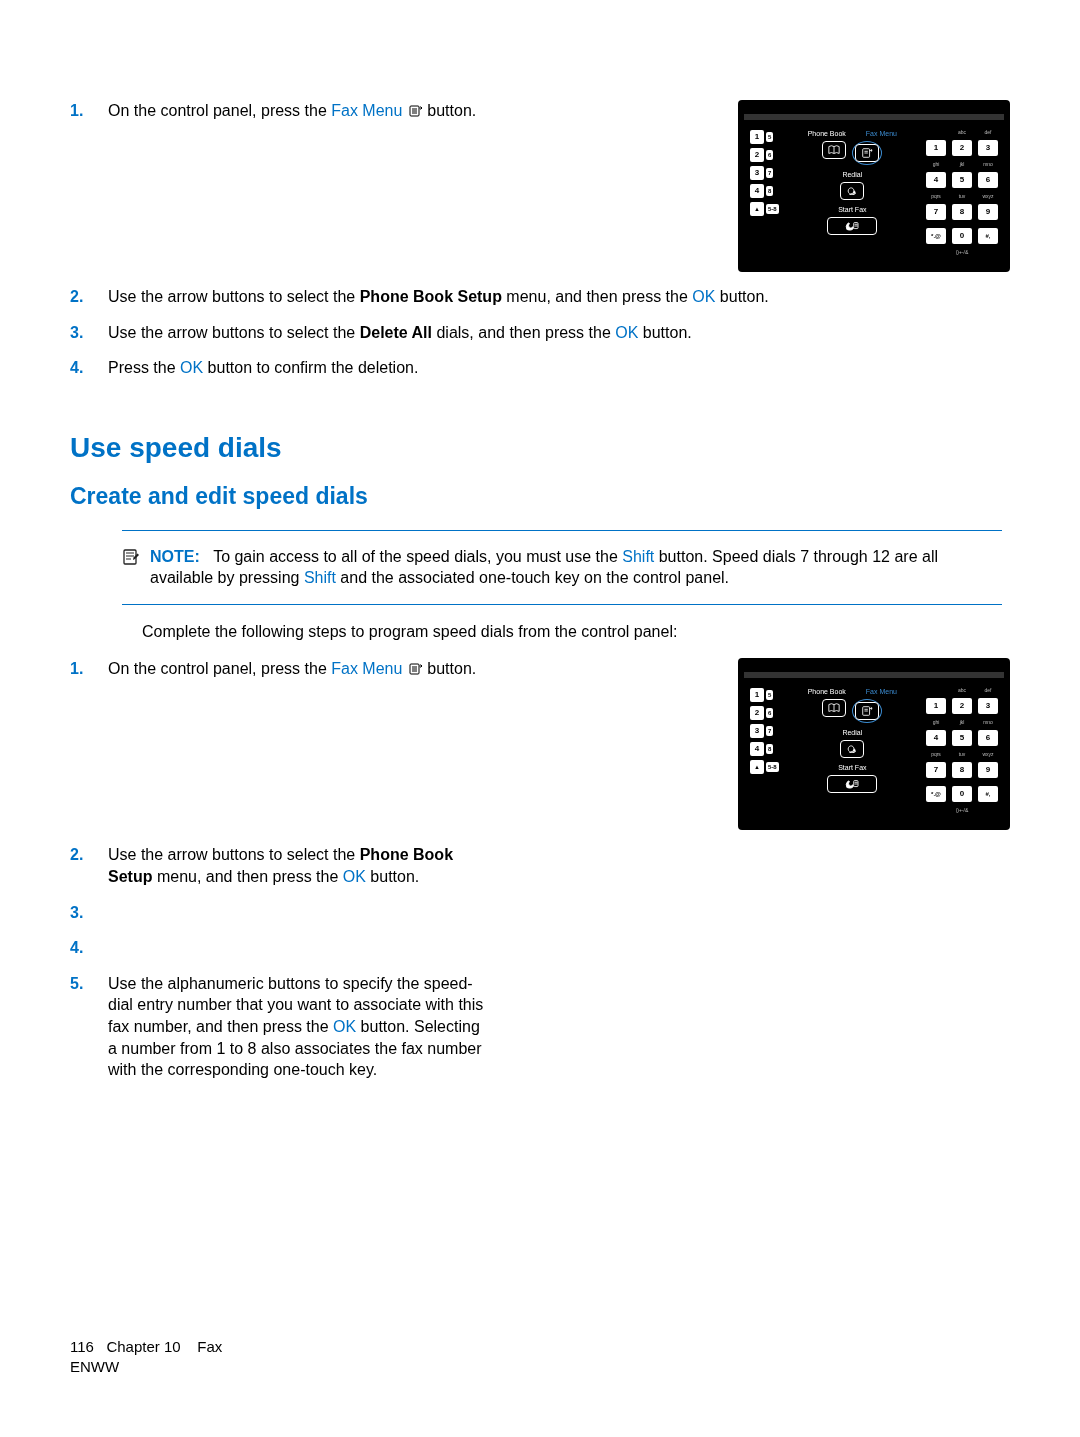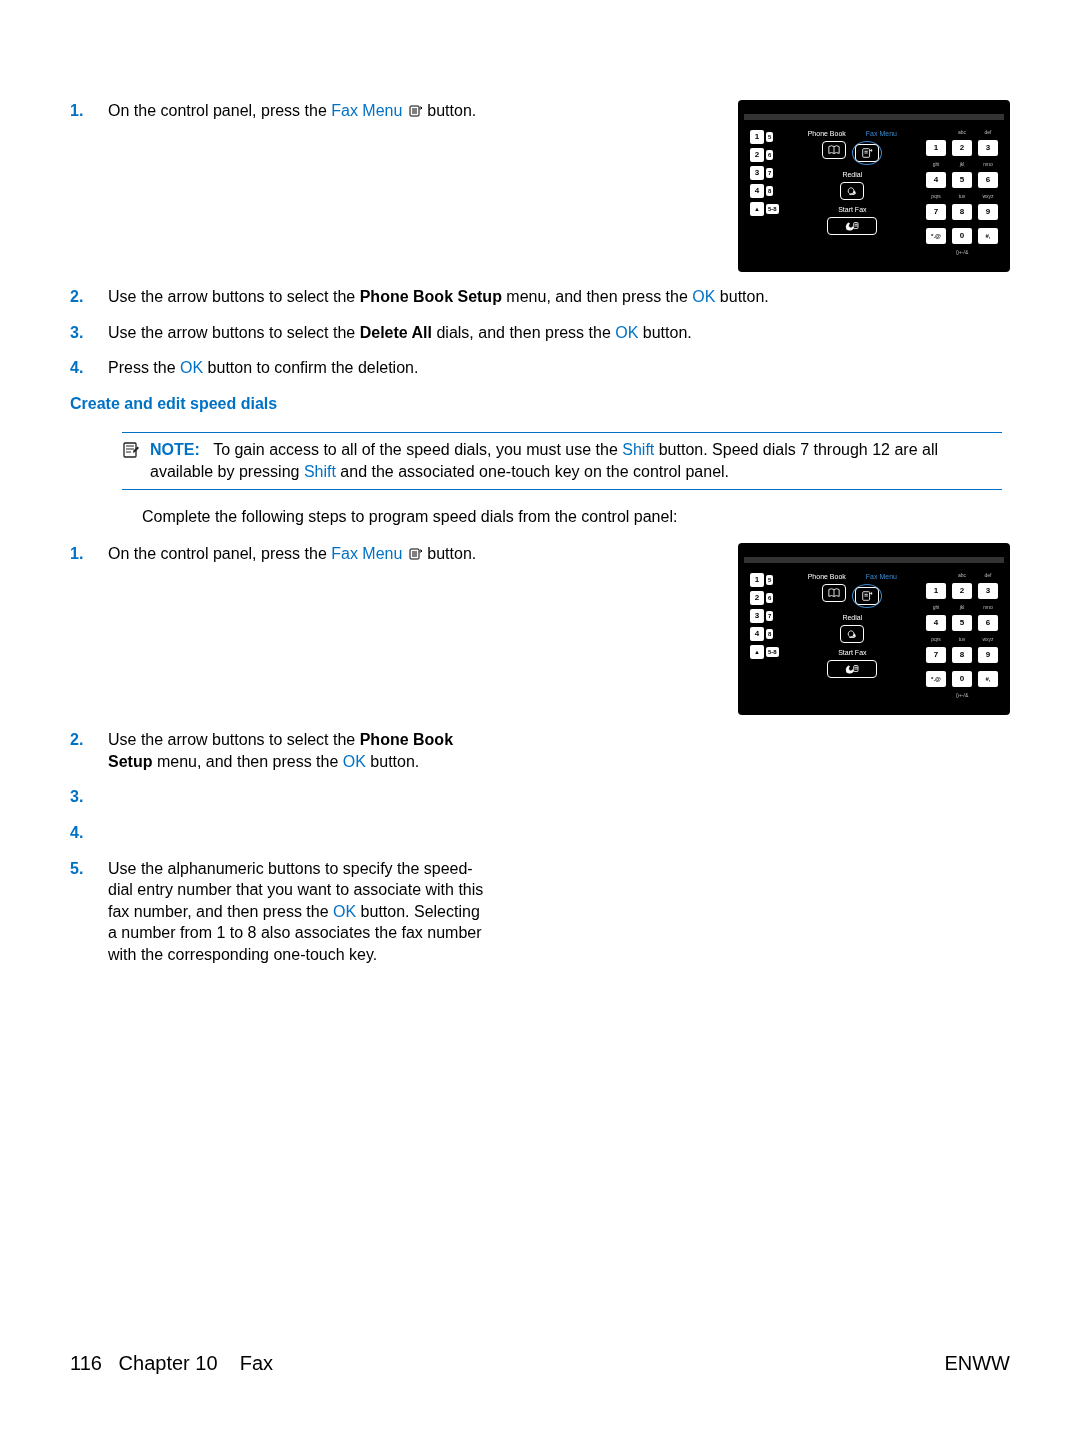--- a/index.html
+++ b/index.html
@@ -51,51 +51,52 @@
   .link { color: #0072c6; }
   .bold { font-weight: bold; }
   h2.section {
     color: #0072c6;
     font-size: 28px;
     font-weight: bold;
     margin: 50px 0 14px 0;
   }
   h3.subsection {
     color: #0072c6;
-    font-size: 16px;
+    font-size: 23px;
     font-weight: bold;
     margin: 8px 0 18px 0;
   }
   .indent-block {
     margin-left: 72px;
     margin-right: 0;
   }
   .note-block {
     border-top: 1px solid #0072c6;
     border-bottom: 1px solid #0072c6;
-    padding: 6px 0;
+    padding: 15px 0;
     margin: 14px 8px;
   }
   .note-flex {
     display: flex;
     align-items: flex-start;
     gap: 10px;
   }
   .note-label {
     color: #0072c6;
     font-weight: bold;
   }
   .footer {
     position: absolute;
     bottom: 60px;
     left: 70px;
     right: 70px;
     display: flex;
     justify-content: space-between;
-    font-size: 20px;
+    font-size: 15px;
+    flex-direction: column;
   }
 
   
   .panel-wrap {
     width: 260px;
     background: #000;
     padding: 6px;
     border-radius: 4px;
   }
   .panel-top {
@@ -368,20 +369,21 @@
       </span>
     </li>
     <li>
       <span class="num">4.</span>
       <span class="body">
         <span>Press the </span><span class="link">OK</span><span> button to confirm the deletion.</span>
       </span>
     </li>
   </ol>
 
+  <h2 class="section">Use speed dials</h2>
   <h3 class="subsection">Create and edit speed dials</h3>
 
 
   <div class="indent-block note-block" style="margin-left:52px;">
     <div class="note-flex">
       <span class="note-icon"><svg viewBox="0 0 18 18">
             <use href="#note-icon-g"></use>
           </svg></span>
       <div>
         <span class="note-label">NOTE:</span>

